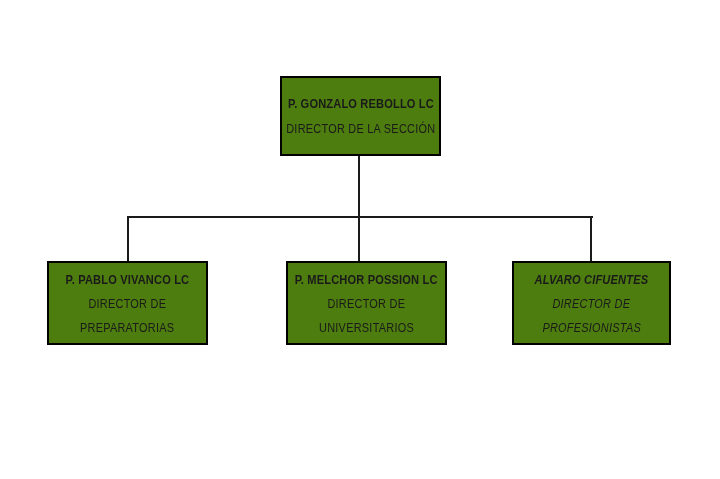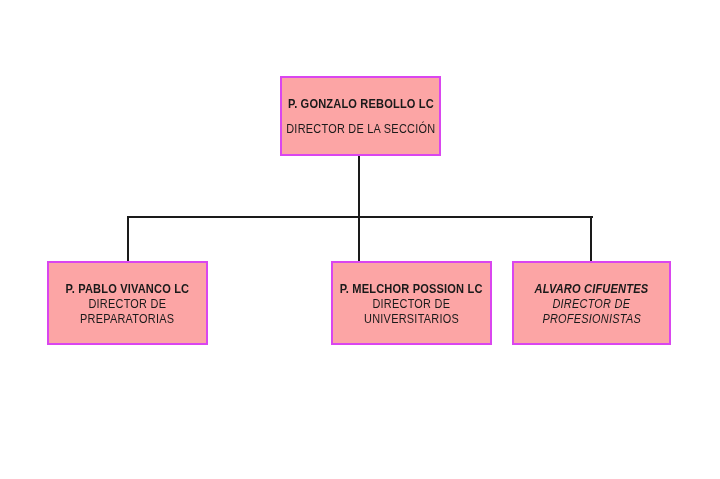--- a/index.html
+++ b/index.html
@@ -11,22 +11,22 @@
     position: relative;
     width: 720px;
     height: 479px;
     background: #ffffff;
     overflow: hidden;
     font-family: "Liberation Sans", "DejaVu Sans", sans-serif;
   }
   .node {
     position: absolute;
     box-sizing: border-box;
-    border: 2px solid #d946ef;
-    background: #fca5a5;
+    border: 2px solid #000000;
+    background: #4d7c0f;
     display: flex;
     flex-direction: column;
     align-items: center;
     justify-content: center;
     text-align: center;
     color: #1a1a1a;
   }
   .node .name {
     display: block;
     font-weight: 700;
@@ -41,21 +41,21 @@
     display: block;
     font-weight: 400;
     font-size: 13px;
     line-height: 15px;
     letter-spacing: 0.3px;
     white-space: nowrap;
     transform: scaleX(0.84);
     transform-origin: 50% 50%;
   }
   .node.root { gap: 10px; }
-  .node.child { }
+  .node.child { gap: 9px; }
   .connector {
     position: absolute;
     background: #1a1a1a;
   }
 </style>
 </head>
 <body>
 
 <div class="canvas">
 
@@ -71,21 +71,21 @@
     <span class="name">P. GONZALO REBOLLO LC</span>
     <span class="title-line">DIRECTOR DE LA SECCIÓN</span>
   </div>
 
   <div class="node child" style="left:47px; top:261px; width:161px; height:84px;">
     <span class="name">P. PABLO VIVANCO LC</span>
     <span class="title-line">DIRECTOR DE</span>
     <span class="title-line">PREPARATORIAS</span>
   </div>
 
-  <div class="node child" style="left:286px; top:261px; width:161px; height:84px;margin-left:45px;">
+  <div class="node child" style="left:286px; top:261px; width:161px; height:84px;">
     <span class="name">P. MELCHOR POSSION LC</span>
     <span class="title-line">DIRECTOR DE</span>
     <span class="title-line">UNIVERSITARIOS</span>
   </div>
 
   <div class="node child" style="left:512px; top:261px; width:159px; height:84px;font-style:italic;">
     <span class="name">ALVARO CIFUENTES</span>
     <span class="title-line">DIRECTOR DE</span>
     <span class="title-line">PROFESIONISTAS</span>
   </div>

